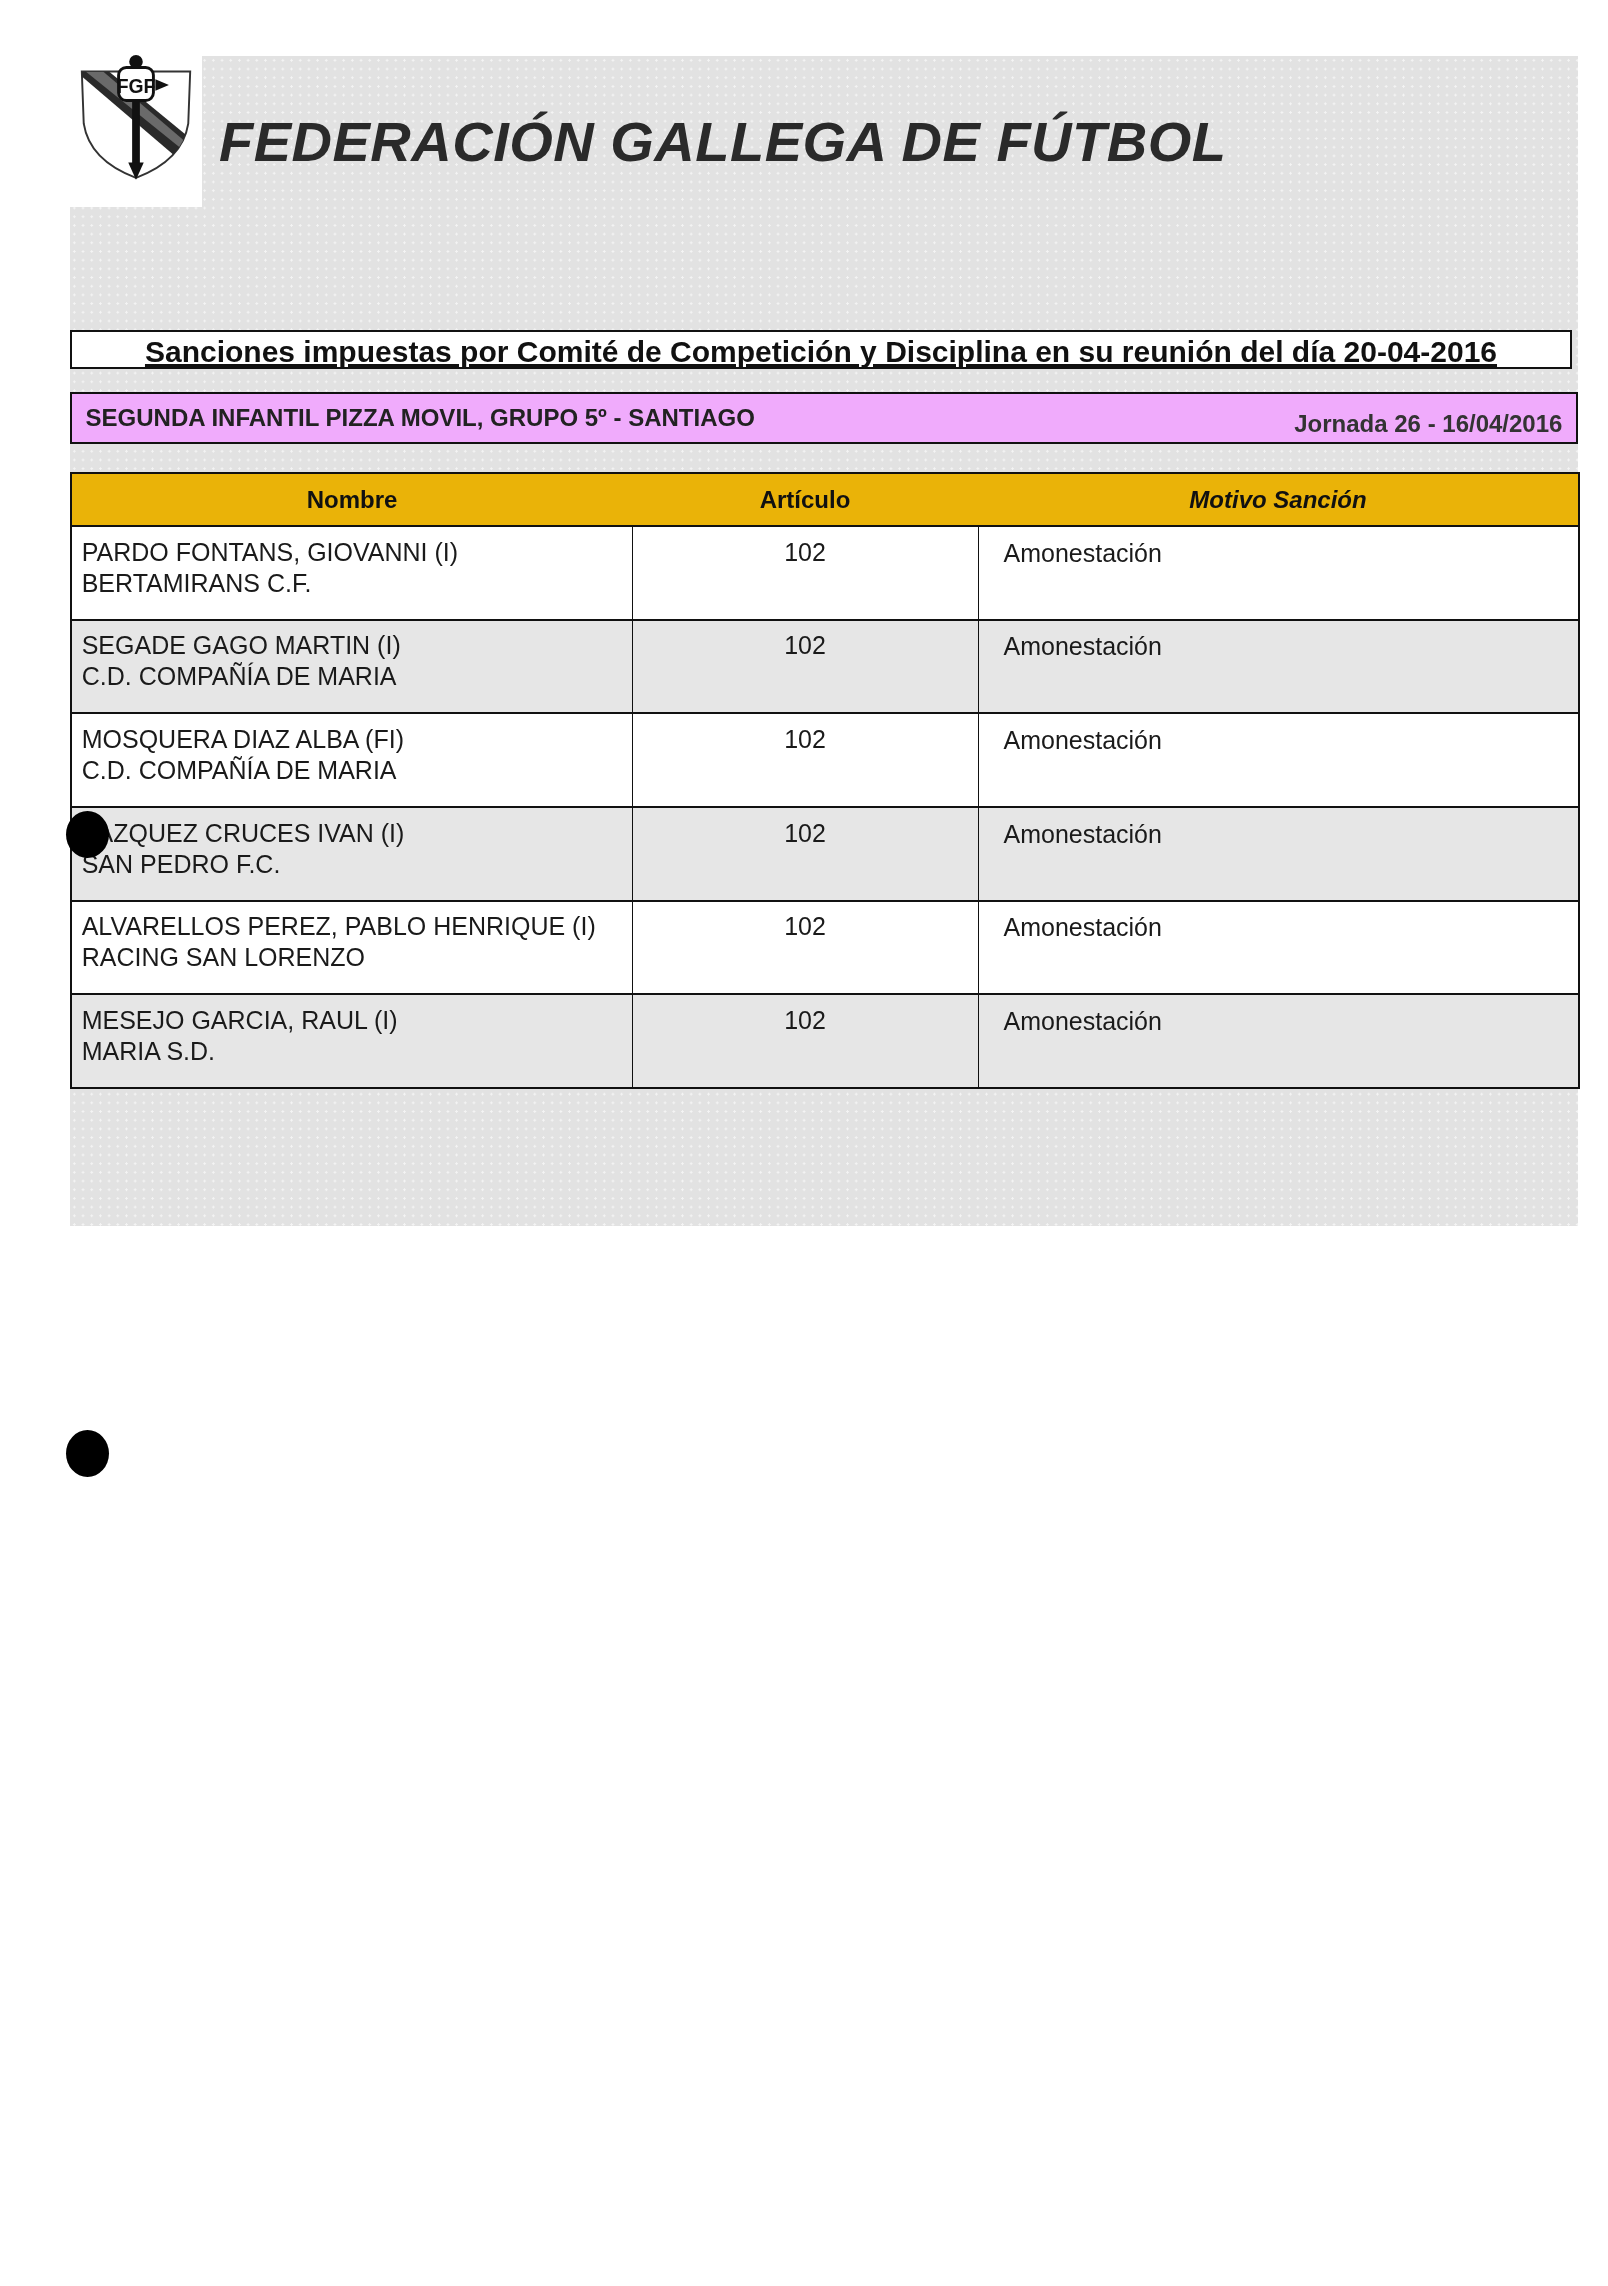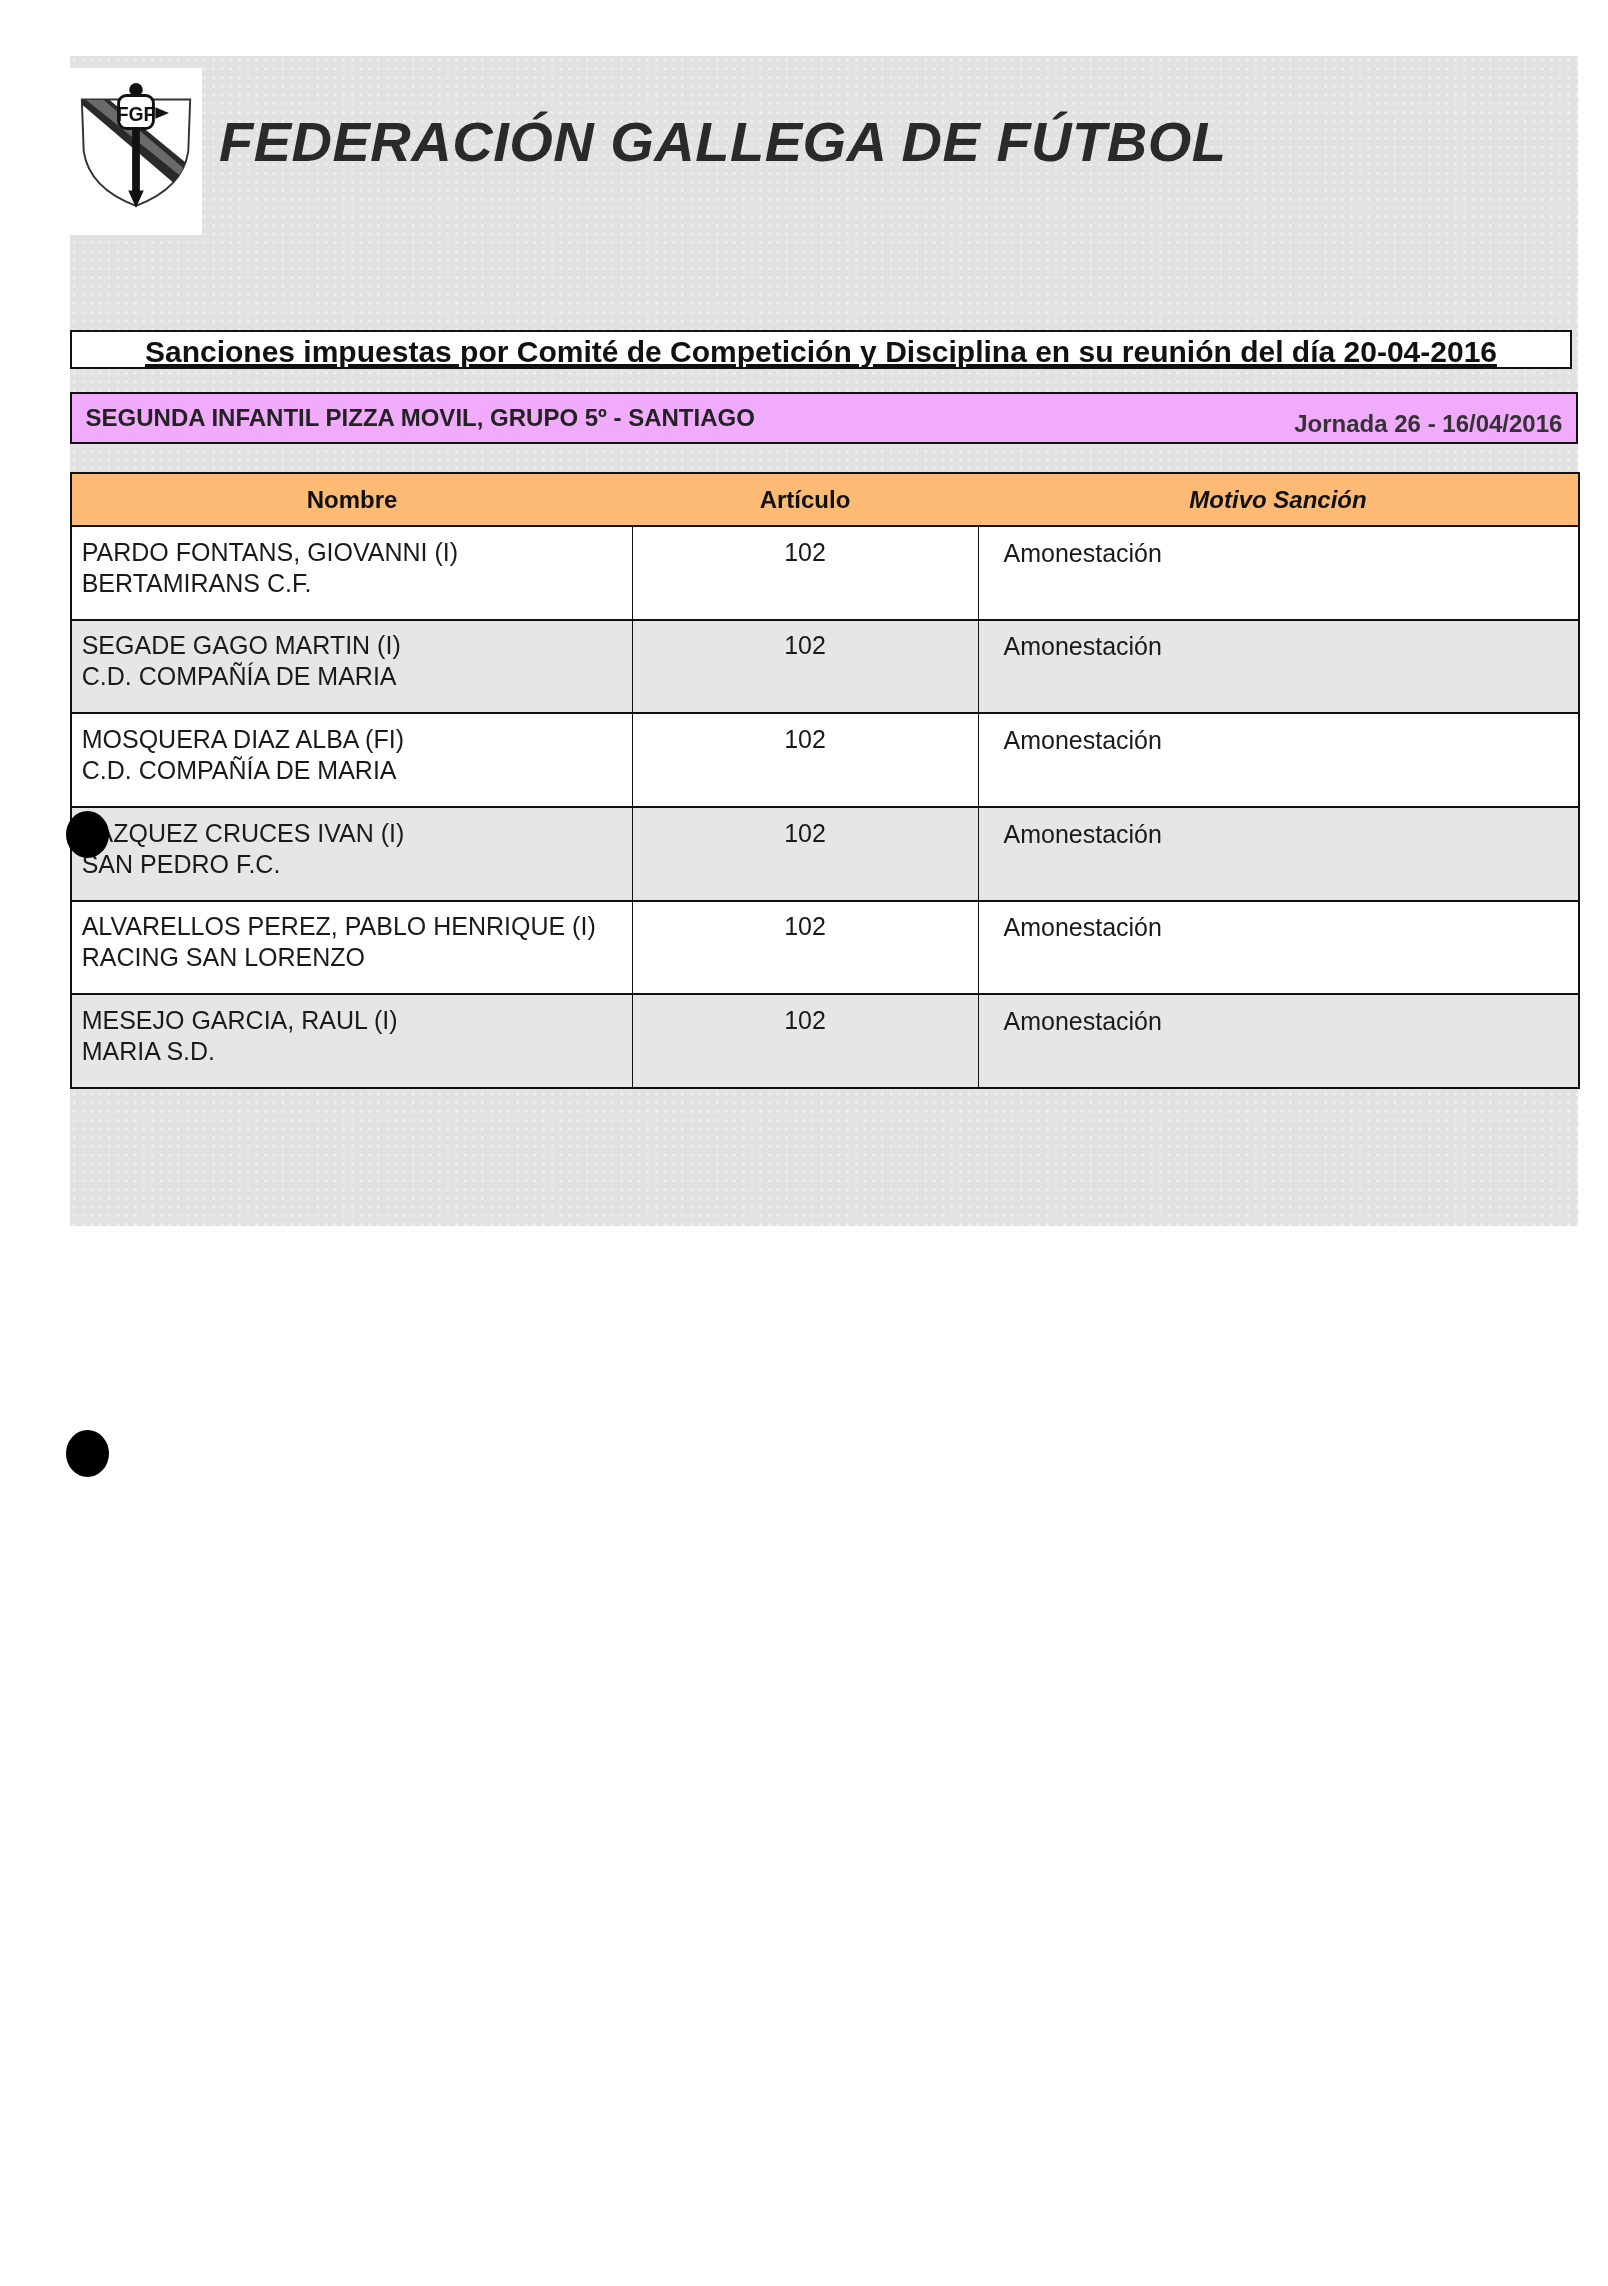--- a/index.html
+++ b/index.html
@@ -7,21 +7,21 @@
     width: 1609px; height: 2286px; background: #ffffff; position: relative; overflow: hidden;
     font-family: "Liberation Sans", sans-serif; color: #1a1a1a;
   }
   .gray-panel {
     position: absolute; left: 70px; top: 56px; width: 1508px; height: 1170px;
     background-color: #e2e2e2;
     background-image: radial-gradient(#f4f4f4 1px, transparent 1.2px);
     background-size: 8.7px 8.7px;
   }
   .logo-box {
-    position: absolute; left: 70px; top: 68px; width: 132px; height: 167px; background: #fff;
+    position: absolute; left: 70px; top: 40px; width: 132px; height: 167px; background: #fff;
   }
   .logo-box svg { position: absolute; left: 5.8px; top: 5.8px; }
   .org-title {
     position: absolute; left: 219px; top: 109px; font-size: 56px; font-weight: bold;
     color: #2a2a2a; letter-spacing: 0.5px; white-space: nowrap; font-style: italic;
   }
   .sanc-box {
     position: absolute; left: 70px; top: 330px; width: 1502px; height: 39px;
     background: #fff; border: 2.9px solid #111; box-sizing: border-box;
     display: flex; align-items: flex-end; justify-content: center;
@@ -35,21 +35,21 @@
     background: #f0abfc; border: 2.9px solid #111; box-sizing: border-box;
     display: flex; align-items: center; justify-content: space-between; padding: 0 13.6px;
   }
   .comp-box .comp { font-size: 24px; font-weight: bold; color: #222; }
   .comp-box .jornada { font-size: 24px; font-weight: bold; color: #333; margin-top: 11.6px; }
   table.sanc {
     position: absolute; left: 70px; top: 472px; width: 1508px;
     border-collapse: collapse; table-layout: fixed;
   }
   table.sanc th {
-    background: #fdba74; font-size: 24px; font-weight: bold; color: #111; height: 49px;
+    background: #eab308; font-size: 24px; font-weight: bold; color: #111; height: 49px;
     border-top: 2.9px solid #111; border-bottom: 2.9px solid #111; text-align: center;
   }
   table.sanc th:first-child { border-left: 2.9px solid #111; }
   table.sanc th:last-child { border-right: 2.9px solid #111; font-style: italic; }
   table.sanc td {
     height: 81px; vertical-align: top; border: 1.9px solid #111;
     font-size: 25px; color: #1a1a1a; padding: 0; border-bottom-width: 2.9px;
   }
   table.sanc tr td:first-child { border-left: 2.9px solid #111; }
   table.sanc tr td:last-child { border-right: 2.9px solid #111; }

